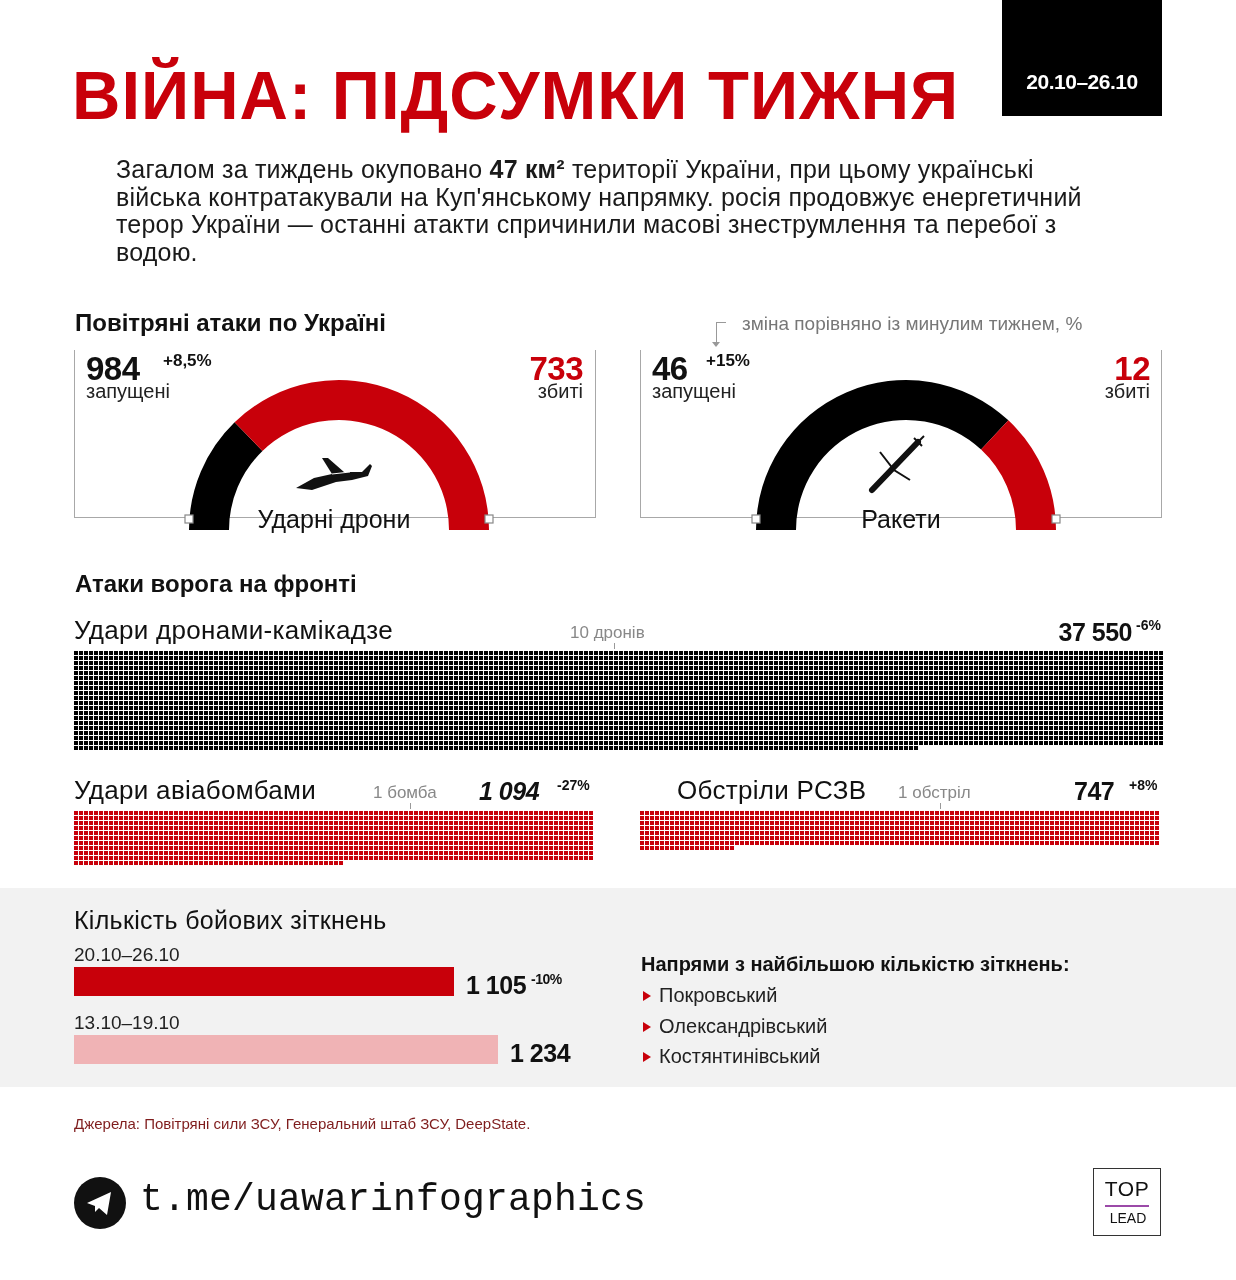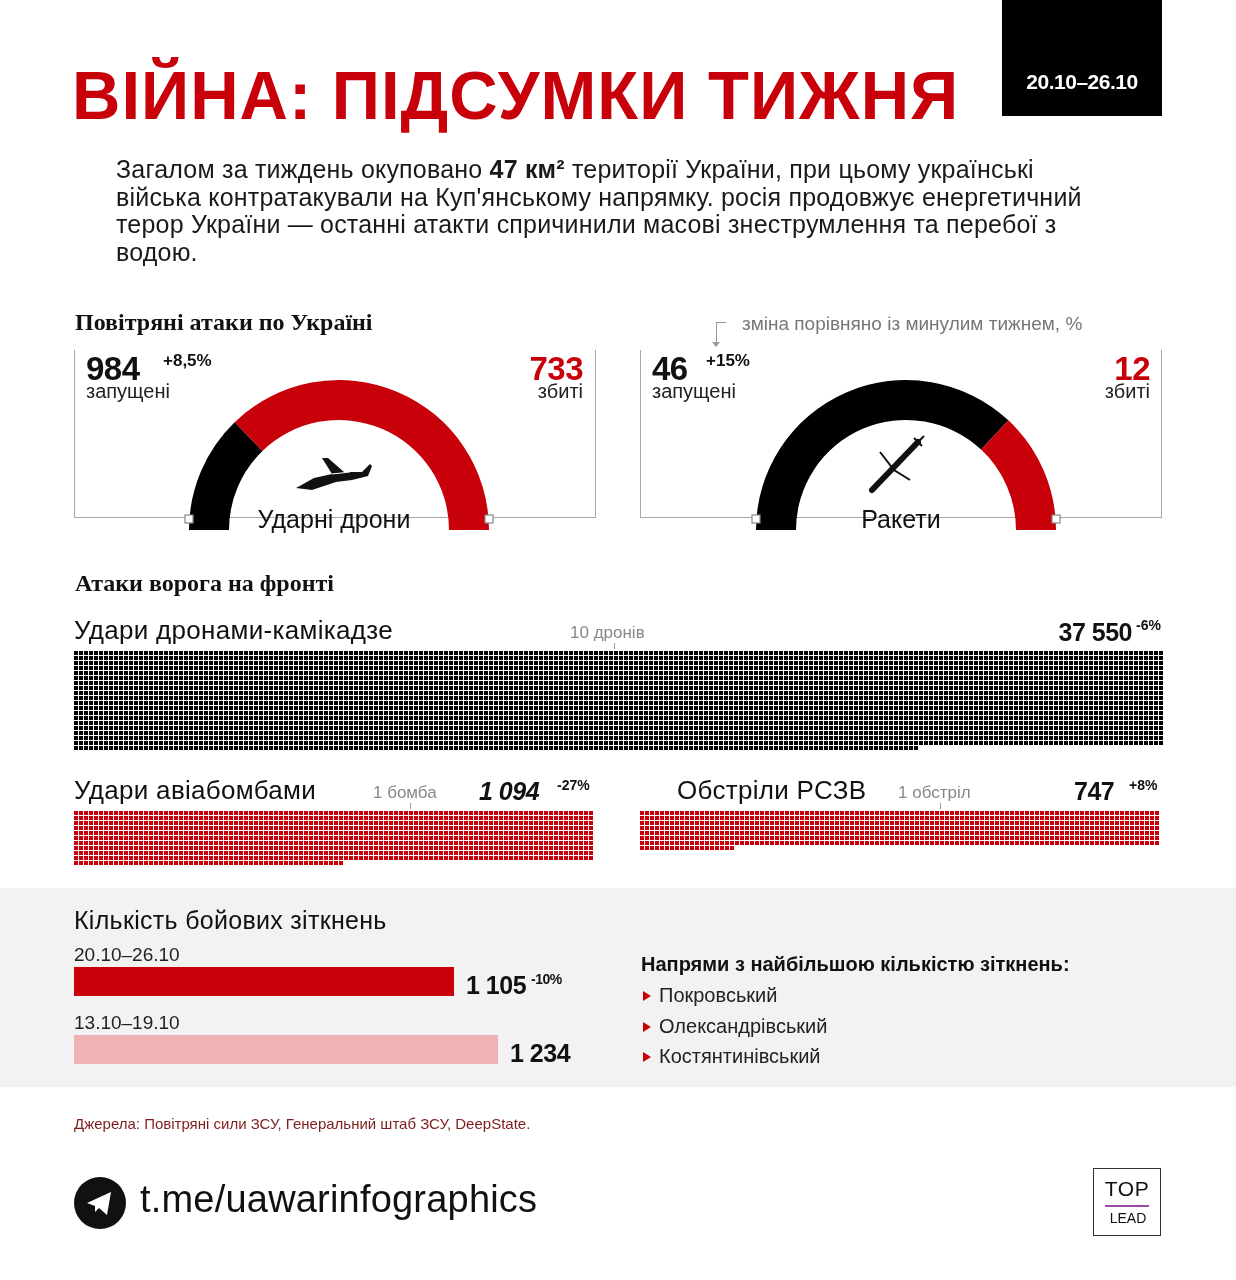--- a/index.html
+++ b/index.html
@@ -12,21 +12,21 @@
            font-size: 67px; letter-spacing: 1px; color: #c8000a; line-height: 1; transform: scaleY(1.02); }
   .date-box { left: 1002px; top: 0; width: 160px; height: 116px; background: #000; }
   .date-box span { position: absolute; left: 0; right: 0; bottom: 22px; text-align: center; color: #fff;
                    font-family: "Liberation Sans", sans-serif; font-weight: 700; font-size: 21px; letter-spacing: -0.5px; }
 
   .lead { left: 74px; top: 156px; width: 1000px; font-family: "Liberation Sans", sans-serif; font-size: 25px;
           line-height: 27.5px; color: #1a1a1a; letter-spacing: 0.2px; margin-left: 42px; }
   .lead b { font-weight: 700; }
 
   
-  .h2 { font-family: Liberation Serif, serif; font-weight: 700; font-size: 24px; color: #111; }
+  .h2 { font-family: Liberation Sans, sans-serif; font-weight: 700; font-size: 24px; color: #111; }
   .note { left: 715px; top: 313px; font-family: "Liberation Sans", sans-serif; font-size: 19px; color: #777; }
   .note-arrow { left: 716px; top: 322px; width: 10px; height: 22px; border-left: 1.5px solid #999; border-top: 1.5px solid #999; }
   .note-arrow::after { content: ""; position: absolute; left: -5px; bottom: -3px; border-left: 4px solid transparent;
                        border-right: 4px solid transparent; border-top: 5px solid #999; }
 
   
   .panel { width: 522px; height: 168px; border-left: 1.5px solid #a8a8a8; border-right: 1.5px solid #a8a8a8;
            border-bottom: 1.5px solid #a8a8a8; }
   .big { font-family: "Liberation Sans", sans-serif; font-weight: 700; font-size: 33px; line-height: 1; letter-spacing: -0.5px; }
   .big.red { color: #c8000a; }
@@ -48,21 +48,21 @@
   .period { font-family: "Liberation Sans", sans-serif; font-size: 19px; color: #222; }
   .bar { height: 29px; }
   .bar-val { font-family: "Liberation Sans", sans-serif; font-weight: 700; font-size: 25px; letter-spacing: -0.5px; }
   .dir-head { font-family: "Liberation Sans", sans-serif; font-weight: 700; font-size: 20px; color: #111; }
   .dir-item { font-family: "Liberation Sans", sans-serif; font-size: 20px; color: #222; display: flex; align-items: center; gap: 8px; }
   .tri { width: 0; height: 0; border-top: 5px solid transparent; border-bottom: 5px solid transparent; border-left: 8px solid #c8000a; }
 
   
   .sources { left: 74px; top: 1115px; font-family: "Liberation Sans", sans-serif; font-size: 15px; color: #7f1d1d; }
   .tg-icon { left: 74px; top: 1177px; width: 52px; height: 52px; border-radius: 50%; background: #111; }
-  .tg-link { left: 140px; top: 1178px; font-family: Liberation Sans, sans-serif; font-size: 38px; color: #111; letter-spacing: 0.2px; }
+  .tg-link { left: 140px; top: 1178px; font-family: Liberation Mono, monospace; font-size: 38px; color: #111; letter-spacing: 0.2px; }
   .logo { left: 1093px; top: 1168px; width: 68px; height: 68px; border: 1.5px solid #333; background: #fff; }
   .logo .t1 { position: absolute; left: 0; right: 0; top: 8px; text-align: center; font-family: "Liberation Sans", sans-serif; font-size: 21px; color: #111; letter-spacing: 0.5px; }
   .logo .ln { position: absolute; left: 11px; right: 11px; top: 36px; height: 1.5px; background: #9b4aa8; }
   .logo .t2 { position: absolute; left: 2px; right: 0; top: 41px; text-align: center; font-family: "Liberation Sans", sans-serif; font-size: 14px; color: #111; }
 </style>
 </head>
 <body>
 
 <div class="abs title">ВІЙНА: ПІДСУМКИ ТИЖНЯ</div>
 <div class="abs date-box">

